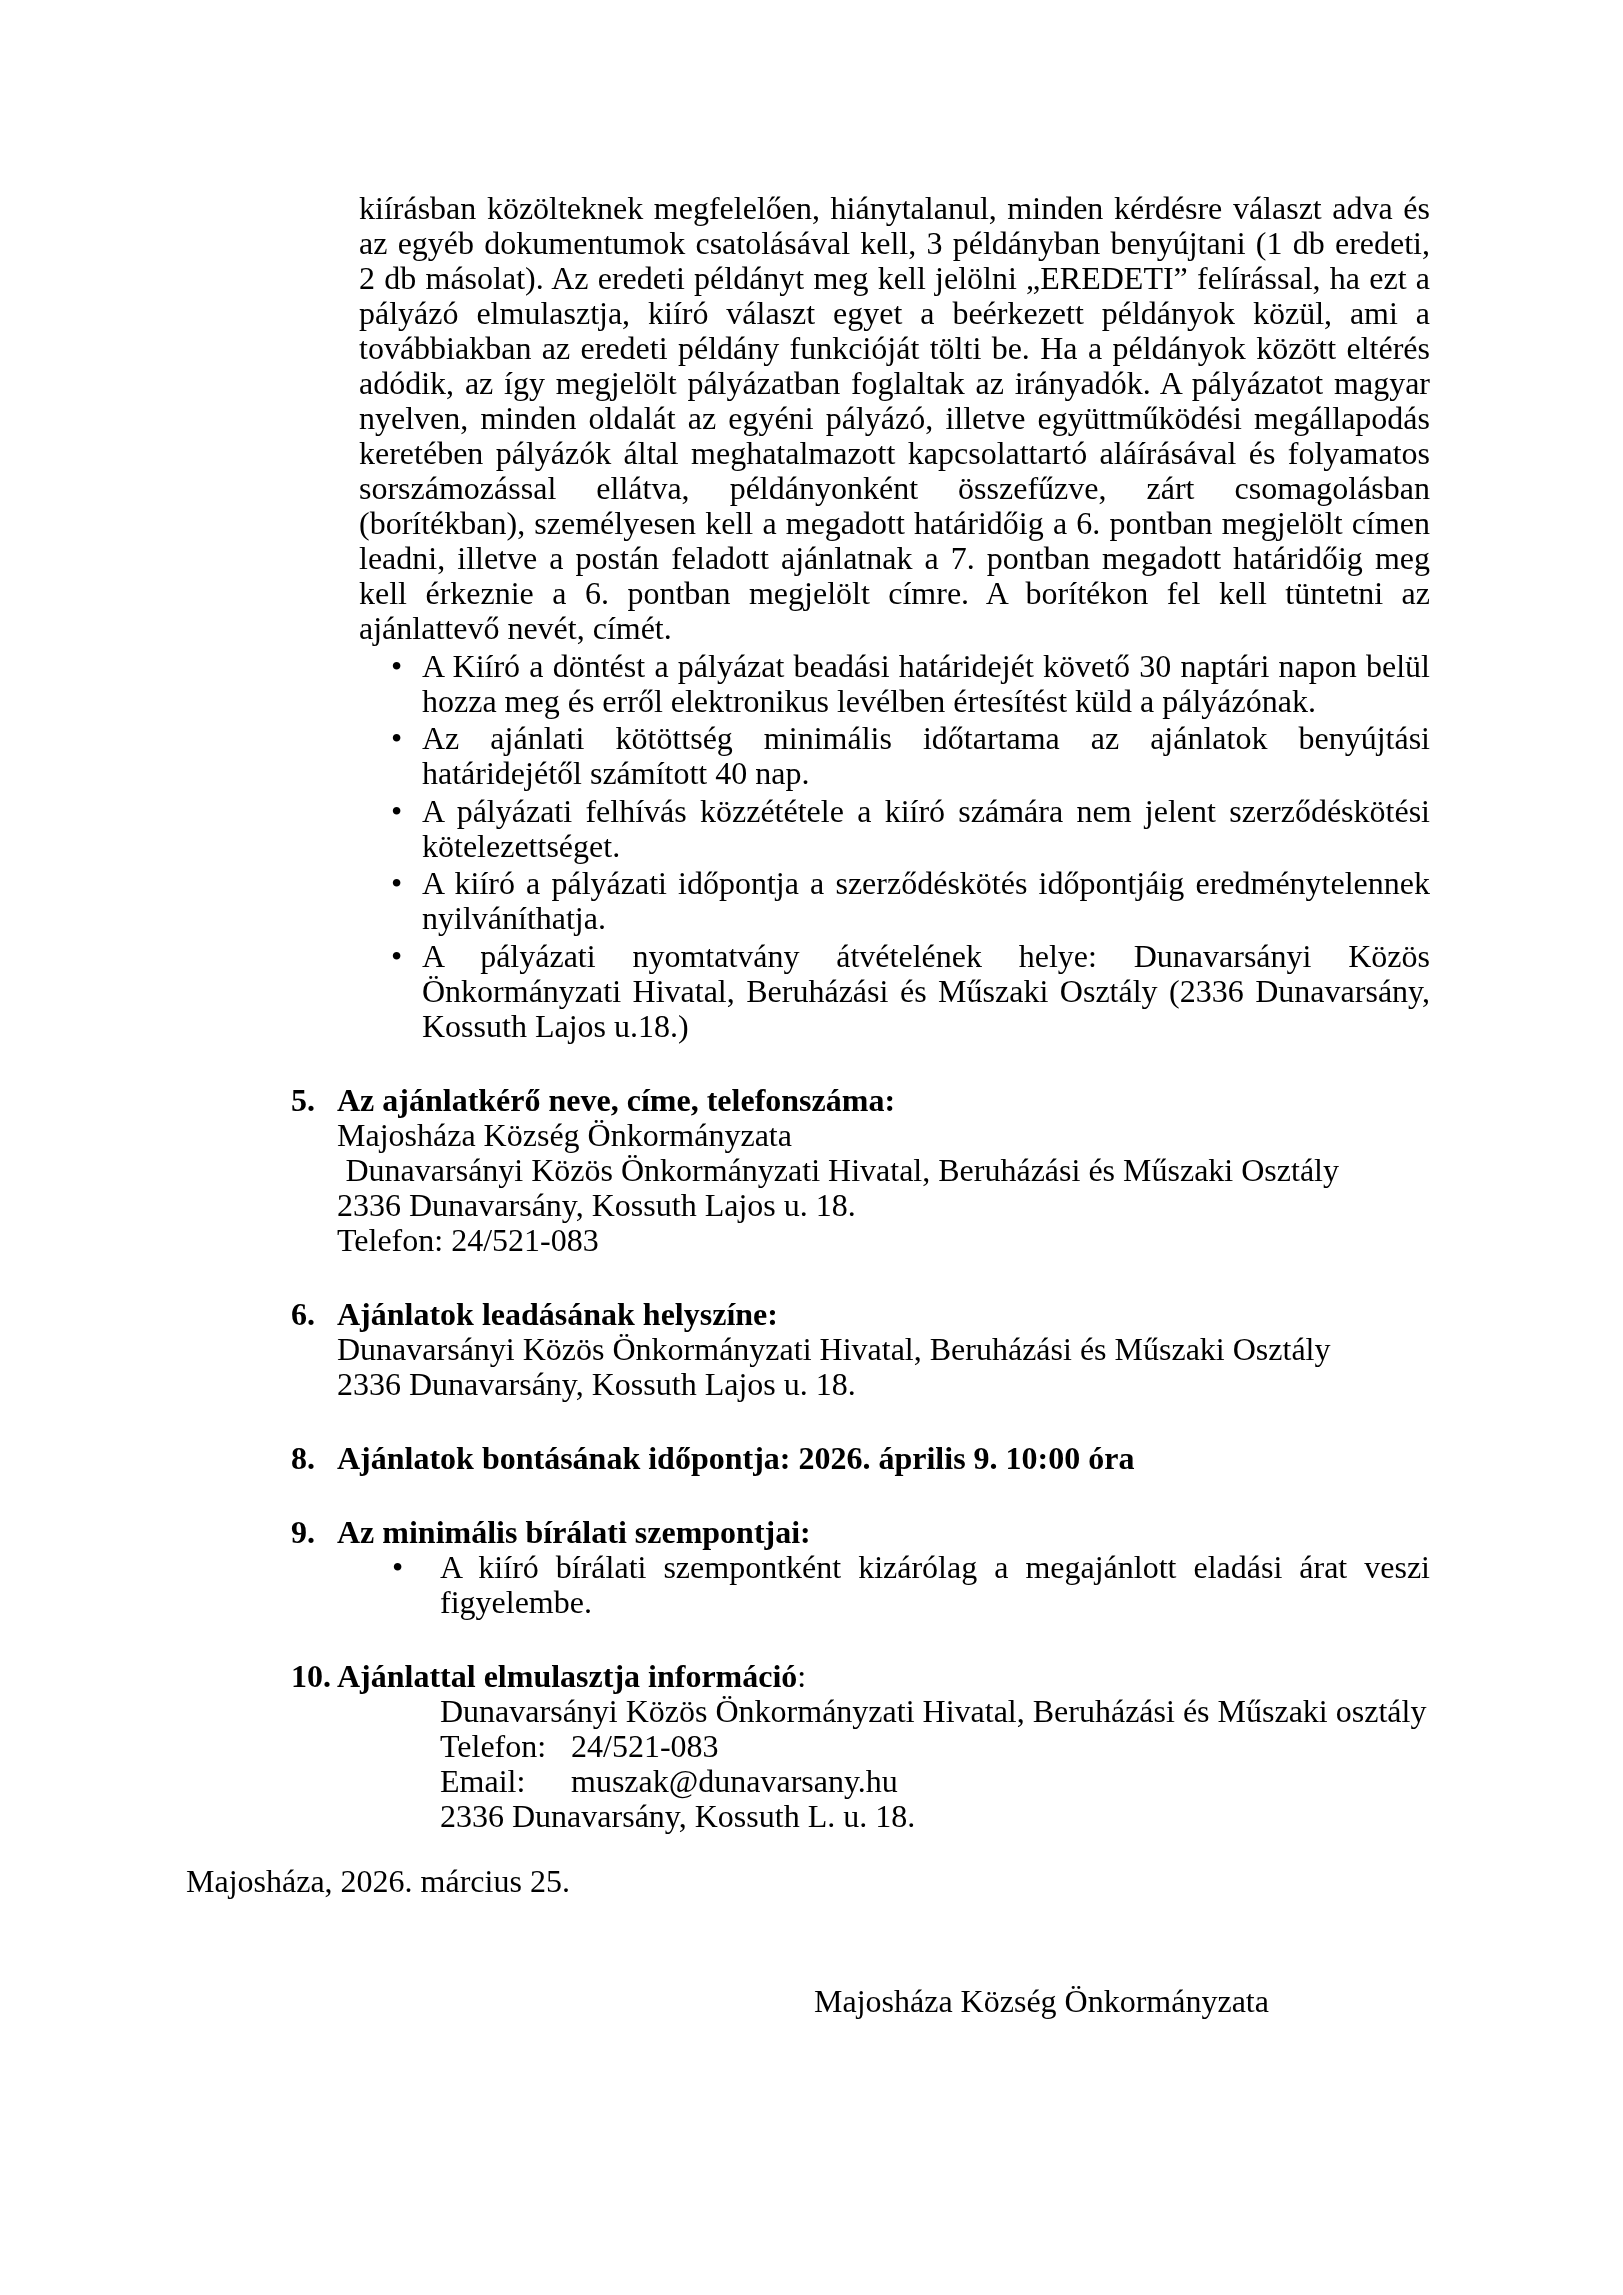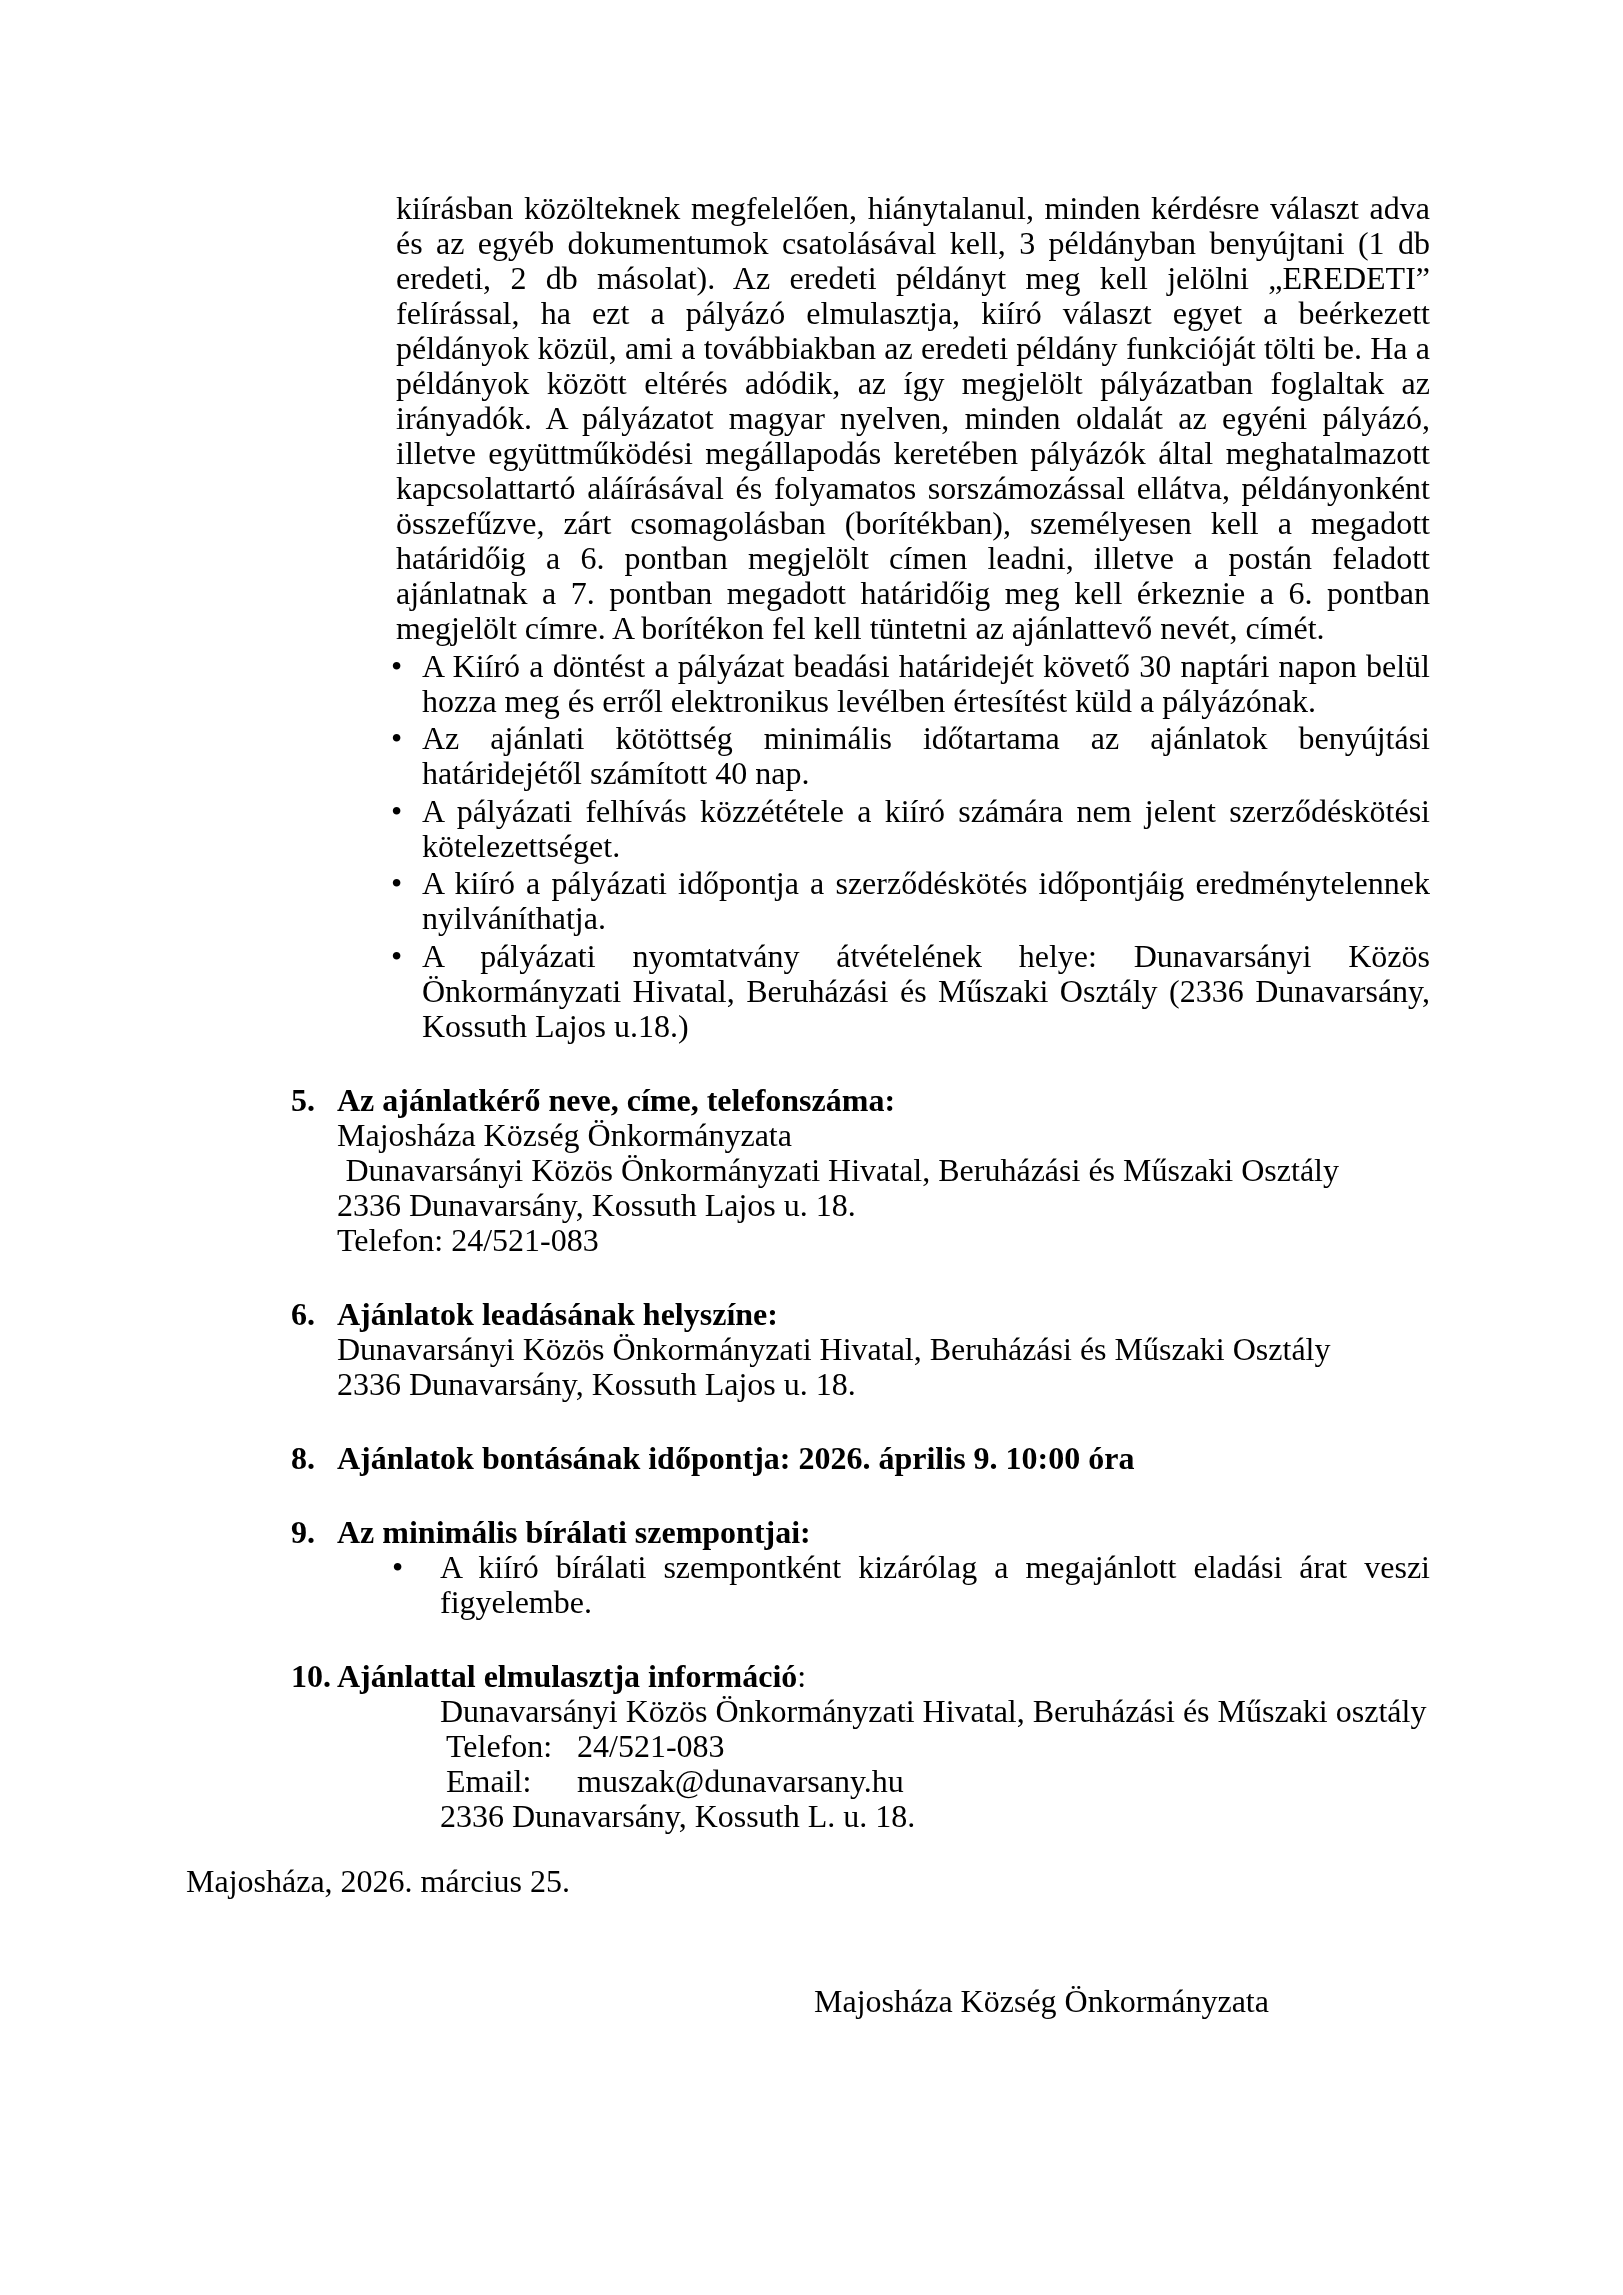--- a/index.html
+++ b/index.html
@@ -15,21 +15,21 @@
     overflow: hidden;
   }
   .flow {
     position: absolute;
     top: 191px;
     left: 291px;
     width: 1139px;
   }
   
   .para {
-    margin-left: 105px;
+    margin-left: 68px;
     text-align: justify;
   }
   
   .blist { margin-top: 1.3px; }
   .bitem {
     position: relative;
     margin-left: 131px;
     margin-top: 2.6px;
     text-align: justify;
   }
@@ -58,21 +58,20 @@
   .bitem9 .marker {
     position: absolute;
     left: -48px;
     top: 0;
   }
   
   .sec-body-deep { margin-left: 149px; }
   .contact-row .clabel {
     display: inline-block;
     width: 131px;
-    margin-left: 6px;
   }
   
   .date-line {
     margin-left: -105px;
     margin-top: 30px;
   }
   .signature-line {
     margin-left: 523px;
     margin-top: 85px;
   }

